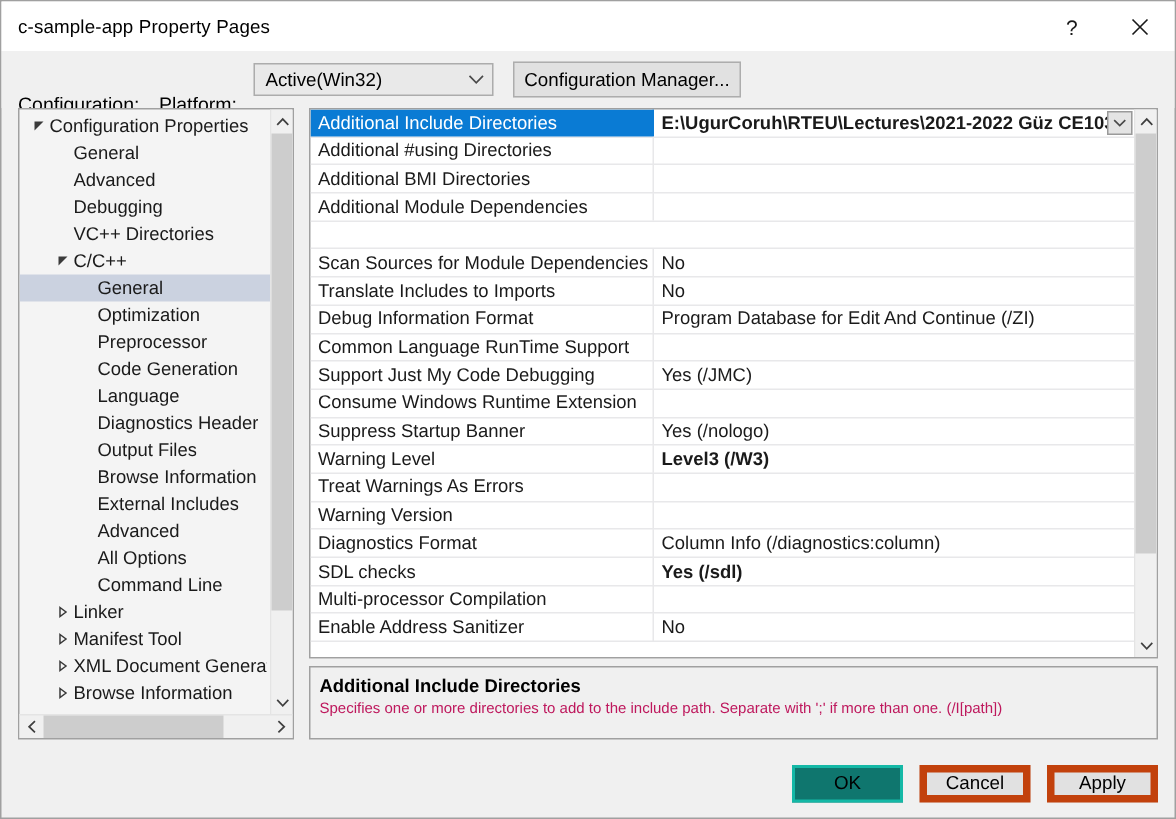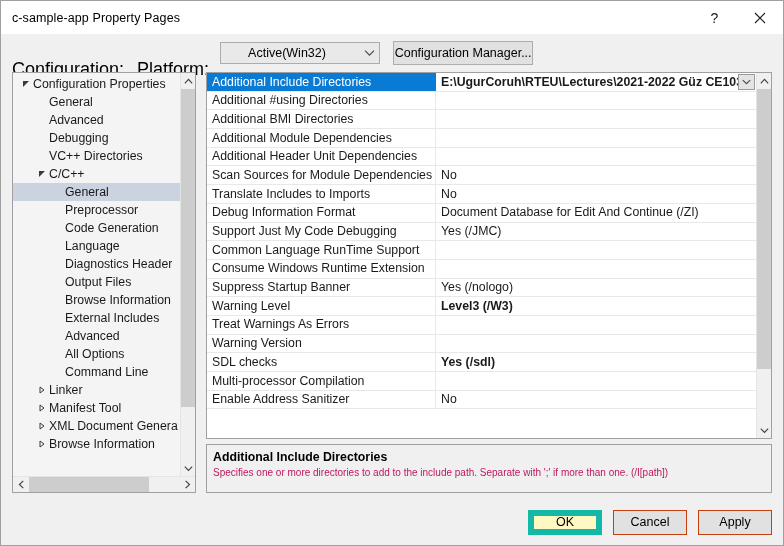--- a/index.html
+++ b/index.html
@@ -59,21 +59,21 @@
   
   .configbar {
     height: 38px;
     flex: 0 0 auto;
     display: flex;
     align-items: center;
     padding: 0 11px;
     background: #f0f0f0;
   }
   .lbl {
-    font-size: 18px;
+    font-size: 13px;
     color: #000;
     white-space: nowrap;
     margin-top: 32px;
   }
   .combo {
     height: 22px;
     background: #e9e9e9;
     border: 1px solid #acacac;
     display: flex;
     align-items: center;
@@ -86,33 +86,33 @@
     white-space: nowrap;
     overflow: hidden;
   }
   .combo .carrow {
     position: absolute;
     right: 0; top: 0; bottom: 0;
     width: 20px;
     display: flex; align-items: center; justify-content: center;
   }
   #cfg-combo { width: 214px; margin-left: 13px; }
-  #plat-combo { width: 160px; margin-left: 11px; padding-left: 20px; }
+  #plat-combo { width: 160px; margin-left: 11px; }
   .btn {
     height: 24px;
     background: #e1e1e1;
     border: 1px solid #adadad;
     font-size: 12.5px;
     color: #000;
     display: flex; align-items: center; justify-content: center;
     padding: 0 10px;
     font-family: "Liberation Sans", sans-serif;
     white-space: nowrap;
   }
-  #cfgmgr-btn { margin-left: 13px; width: 140px; }
+  #cfgmgr-btn { margin-left: 13px; width: 152px; }
 
   
   .body {
     flex: 1 1 auto;
     display: flex;
     padding: 0 11px 0 11px;
     min-height: 0;
   }
 
   
@@ -294,29 +294,29 @@
     height: 46px;
     display: flex;
     align-items: center;
     justify-content: flex-end;
     padding-right: 11px;
     gap: 11px;
   }
   .fbtn {
     width: 74px; height: 25px;
     background: #e1e1e1;
-    border: 1px solid #c2410c;
+    border: 5px solid #c2410c;
     font-size: 12.5px;
     color: #000;
     display: flex; align-items: center; justify-content: center;
     font-family: "Liberation Sans", sans-serif;
   }
   .fbtn.default {
-    border: 6px solid #14b8a6;
-    background: #fef9c3;
+    border: 2px solid #14b8a6;
+    background: #0f766e;
   }
 </style>
 </head>
 <body>
 
 <div id="dialog">
 
   <div class="titlebar">
     <div class="title-text">c-sample-app Property Pages</div>
     <div class="title-buttons">
@@ -378,20 +378,24 @@
               <span class="tw" style="margin-left: 22px;">
                 <svg width="8" height="8" viewBox="0 0 8 8" aria-hidden="true">
                   <path d="M1 1 L7 1 L1 7 Z" fill="#3a3a3a"></path>
                 </svg>
               </span>
               <span class="tlabel">C/C++</span>
             </div>
             <div class="titem sel">
               <span class="tw" style="margin-left: 38px;"></span>
               <span class="tlabel">General</span>
+            </div>
+            <div class="titem">
+              <span class="tw" style="margin-left: 38px;"></span>
+              <span class="tlabel">Optimization</span>
             </div>
             <div class="titem">
               <span class="tw" style="margin-left: 38px;"></span>
               <span class="tlabel">Preprocessor</span>
             </div>
             <div class="titem">
               <span class="tw" style="margin-left: 38px;"></span>
               <span class="tlabel">Code Generation</span>
             </div>
             <div class="titem">
@@ -511,61 +515,64 @@
             </div>
             <div class="prow">
               <div class="pname">Additional BMI Directories</div>
               <div class="pval"></div>
             </div>
             <div class="prow">
               <div class="pname">Additional Module Dependencies</div>
               <div class="pval"></div>
             </div>
             <div class="prow">
-              <div class="pname">Additional Header Unit Dependencies</div>
               <div class="pval"></div>
             </div>
             <div class="prow">
               <div class="pname">Scan Sources for Module Dependencies</div>
               <div class="pval">No</div>
             </div>
             <div class="prow">
               <div class="pname">Translate Includes to Imports</div>
               <div class="pval">No</div>
             </div>
             <div class="prow">
               <div class="pname">Debug Information Format</div>
-              <div class="pval">Document Database for Edit And Continue (/ZI)</div>
+              <div class="pval">Program Database for Edit And Continue (/ZI)</div>
+            </div>
+            <div class="prow">
+              <div class="pname">Common Language RunTime Support</div>
+              <div class="pval"></div>
             </div>
             <div class="prow">
               <div class="pname">Support Just My Code Debugging</div>
               <div class="pval">Yes (/JMC)</div>
             </div>
             <div class="prow">
-              <div class="pname">Common Language RunTime Support</div>
-              <div class="pval"></div>
-            </div>
-            <div class="prow">
               <div class="pname">Consume Windows Runtime Extension</div>
               <div class="pval"></div>
             </div>
             <div class="prow">
               <div class="pname">Suppress Startup Banner</div>
               <div class="pval">Yes (/nologo)</div>
             </div>
             <div class="prow">
               <div class="pname">Warning Level</div>
               <div class="pval bold">Level3 (/W3)</div>
             </div>
             <div class="prow">
               <div class="pname">Treat Warnings As Errors</div>
             </div>
             <div class="prow">
               <div class="pname">Warning Version</div>
               <div class="pval"></div>
+            </div>
+            <div class="prow">
+              <div class="pname">Diagnostics Format</div>
+              <div class="pval">Column Info (/diagnostics:column)</div>
             </div>
             <div class="prow">
               <div class="pname">SDL checks</div>
               <div class="pval bold">Yes (/sdl)</div>
             </div>
             <div class="prow">
               <div class="pname">Multi-processor Compilation</div>
               <div class="pval"></div>
             </div>
             <div class="prow">

